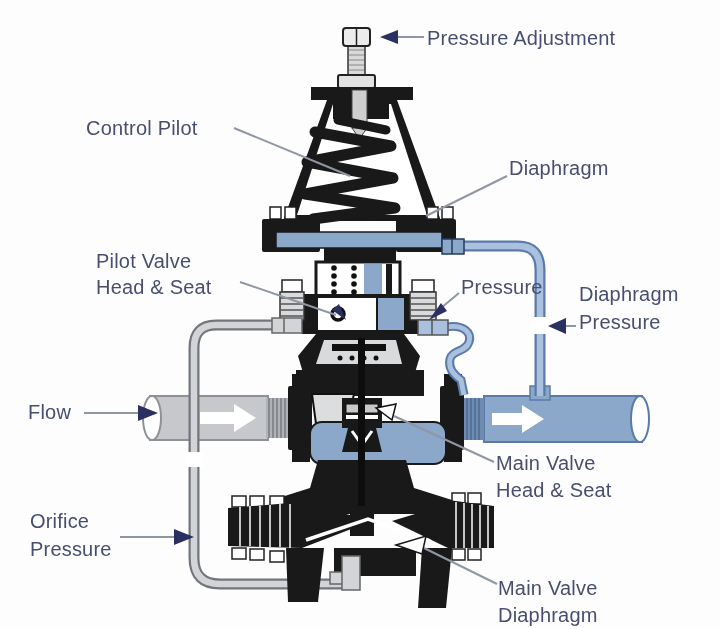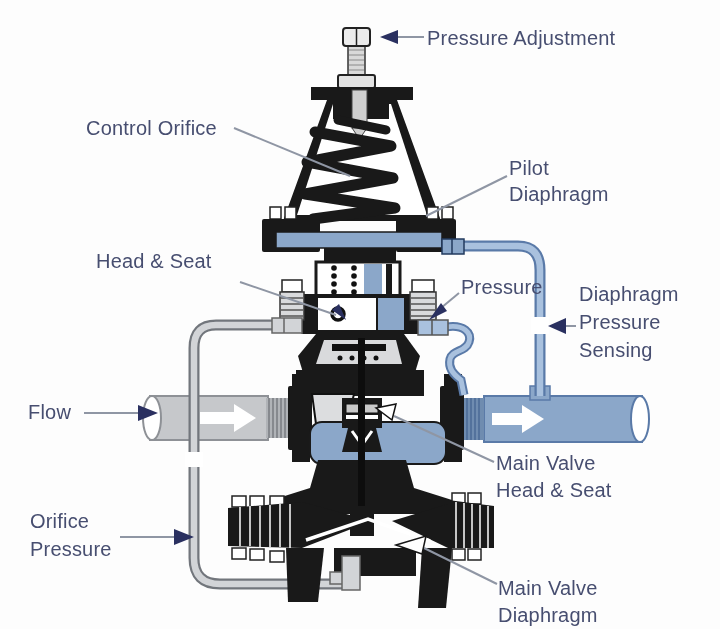--- a/index.html
+++ b/index.html
@@ -241,36 +241,35 @@
     <polygon points="346,320 332,310 339,304"></polygon>
   </g>
   <polygon points="376,408 396,404 392,420" fill="#fff" stroke="#111" stroke-width="1.5"></polygon>
   <polygon points="396,545 426,536 422,554" fill="#fff" stroke="#161616" stroke-width="1.5"></polygon>
 </svg>
 
   <div class="lbl" style="left:427px;top:25px">
     <span>Pressure Adjustment</span>
   </div>
   <div class="lbl" style="left:86px;top:115px">
-    <span>Control Orifice</span>
+    <span>Control Pilot</span>
   </div>
   <div class="lbl" style="left:509px;top:155px">
-    <span>Pilot</span>
     <span>Diaphragm</span>
   </div>
   <div class="lbl" style="left:96px;top:248px">
+    <span>Pilot Valve</span>
     <span>Head &amp; Seat</span>
   </div>
   <div class="lbl" style="left:461px;top:274px">
     <span>Pressure</span>
   </div>
   <div class="lbl" style="left:579px;top:280px;line-height:28px">
     <span>Diaphragm</span>
     <span>Pressure</span>
-    <span>Sensing</span>
   </div>
   <div class="lbl" style="left:28px;top:399px">
     <span>Flow</span>
   </div>
   <div class="lbl" style="left:496px;top:450px;line-height:27px">
     <span>Main Valve</span>
     <span>Head &amp; Seat</span>
   </div>
   <div class="lbl" style="left:30px;top:507px;line-height:28px">
     <span>Orifice</span>

